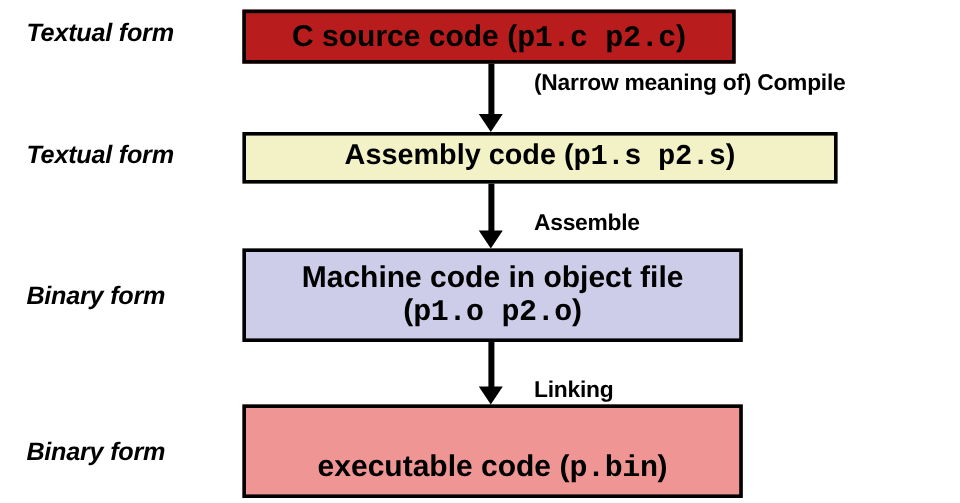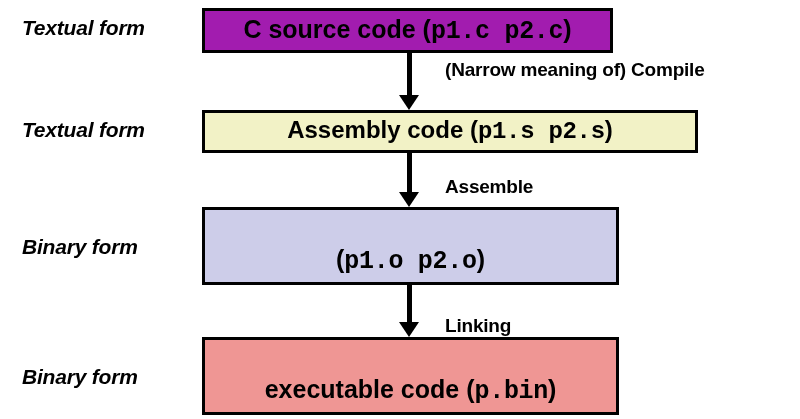--- a/index.html
+++ b/index.html
@@ -94,21 +94,21 @@
 <body>
 
 <div class="side-label" style="left:22px; top:16px;">Textual form</div>
 
 <div class="side-label" style="left:22px; top:118px;">Textual form</div>
 
 <div class="side-label" style="left:22px; top:235px;">Binary form</div>
 
 <div class="side-label" style="left:22px; top:365px;">Binary form</div>
 
-<div class="stage-box" style="left:202px; top:8px; width:411px; height:45px; background:#a21caf; font-size:25px;">
+<div class="stage-box" style="left:202px; top:8px; width:411px; height:45px; background:#b91c1c; font-size:25px;">
   <span class="box-text">
     <span>C source code (</span><span class="mono">p1.c  p2.c</span><span>)</span>
   </span>
 </div>
 
 <div class="arrow" style="left:396px; top:53px; height:57px;">
   <div class="shaft" style="height:44px;"></div>
   <div class="head"></div>
 </div>
 <div class="edge-label" style="left:445px; top:59px;">(Narrow meaning of) Compile</div>
@@ -120,21 +120,21 @@
 </div>
 
 <div class="arrow" style="left:396px; top:153px; height:54px;">
   <div class="shaft" style="height:41px;"></div>
   <div class="head"></div>
 </div>
 <div class="edge-label" style="left:445px; top:176px;">Assemble</div>
 
 <div class="stage-box" style="left:202px; top:207px; width:417px; height:78px; background:#CDCDE9; font-size:25px;">
   <span class="box-text">
-    <br>
+    <span>Machine code in object file</span><br>
     <span>(</span><span class="mono">p1.o  p2.o</span><span>)</span>
   </span>
 </div>
 
 <div class="arrow" style="left:396px; top:285px; height:52px;">
   <div class="shaft" style="height:39px;"></div>
   <div class="head"></div>
 </div>
 <div class="edge-label" style="left:445px; top:296px;margin-top:19px;">Linking</div>
 

